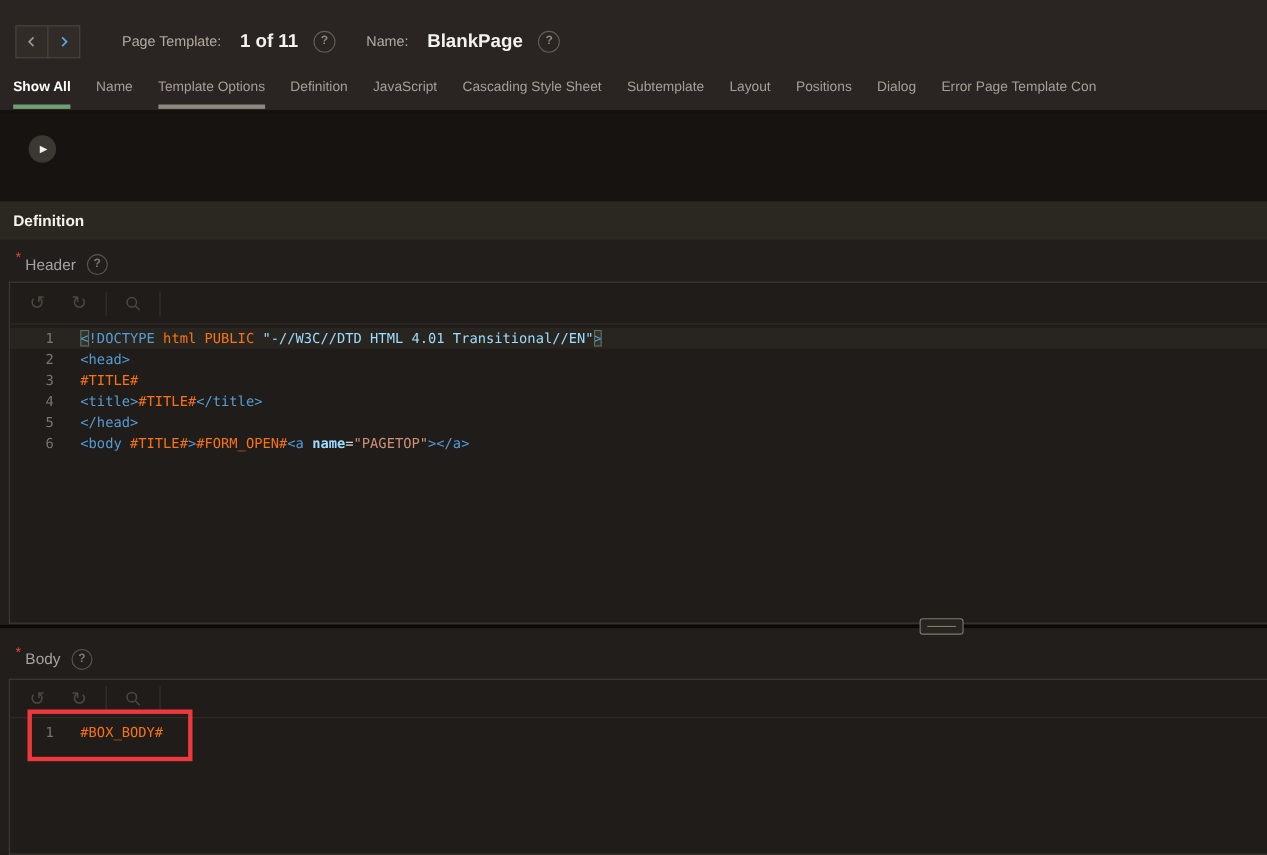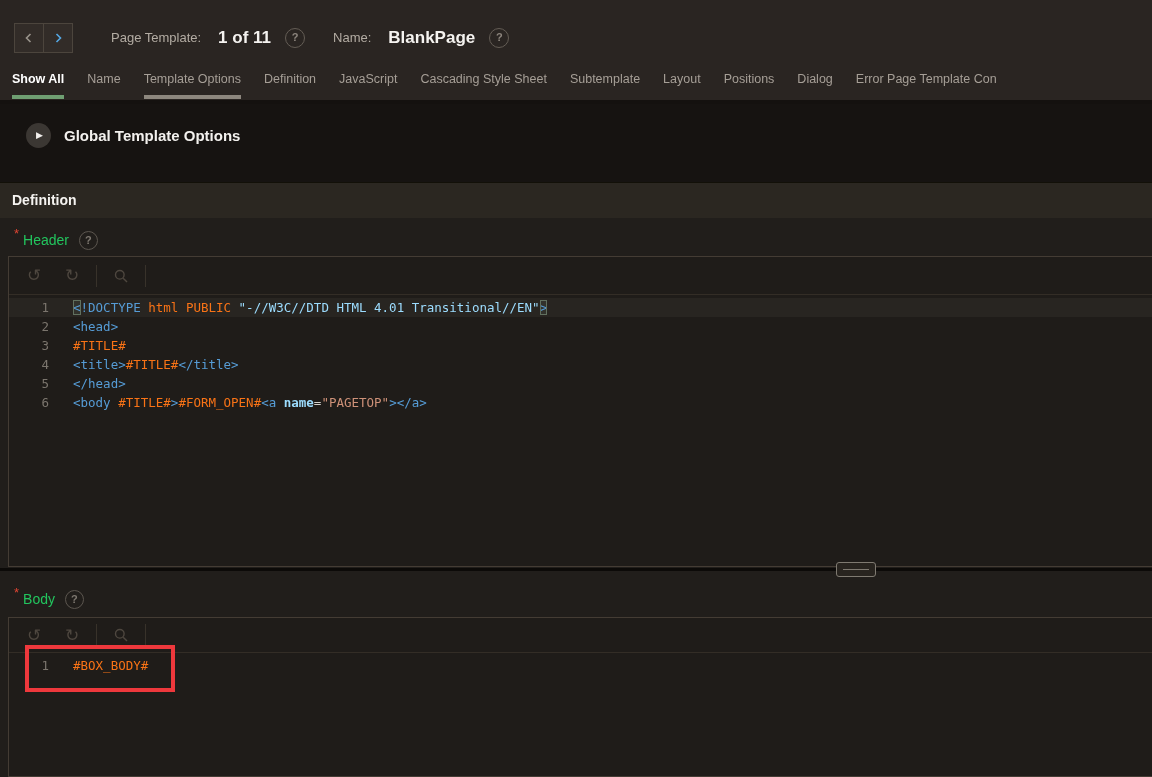--- a/index.html
+++ b/index.html
@@ -59,21 +59,21 @@
   .definition-bar{
     position:absolute;top:182px;left:0;width:100%;height:36px;background:#2b2721;
     border-top:1px solid #121008;box-sizing:border-box;color:#f5f3f0;font-weight:bold;
     font-size:14px;line-height:35px;padding-left:12px;
   }
   
   .field-row{position:absolute;left:0;display:flex;align-items:center;padding-left:14px;}
   .header-row{top:224px;height:32px;}
   .body-row{top:584px;height:30px;}
   .req{color:#e04532;font-size:13px;transform:translateY(-6px);line-height:10px;}
-  .field-label{color:#22c55e;font-size:14px;margin-left:4px;}
+  .field-label{color:#a3a3a3;font-size:14px;margin-left:4px;}
   .help-icon.small{width:17px;height:17px;margin-left:10px;border-color:#5c564f;color:#7e7870;}
   
   .editor{
     position:absolute;left:8px;width:1144px;background:#1f1c19;
     border:1px solid #443c34;border-right:none;box-sizing:border-box;
   }
   .header-editor{top:256px;height:311px;}
   .body-editor{top:617px;height:160px;}
   .editor-toolbar{height:37px;display:flex;align-items:center;border-bottom:1px solid #332d26;padding-left:6px;}
   .body-editor .editor-toolbar{height:34px;}
@@ -170,21 +170,20 @@
       </div>
       <div class="tab">
         <span>Error Page Template Con</span>
       </div>
     </nav>
 
   <section class="gto-region">
     <button class="disclosure-btn">
       <span class="play">▶</span>
     </button>
-    <span class="gto-label">Global Template Options</span>
   </section>
 
   <div class="definition-bar">
     <span>Definition</span>
   </div>
 
   <div class="field-row header-row">
     <span class="req">*</span>
     <span class="field-label">Header</span>
     <span class="help-icon small">?</span>

